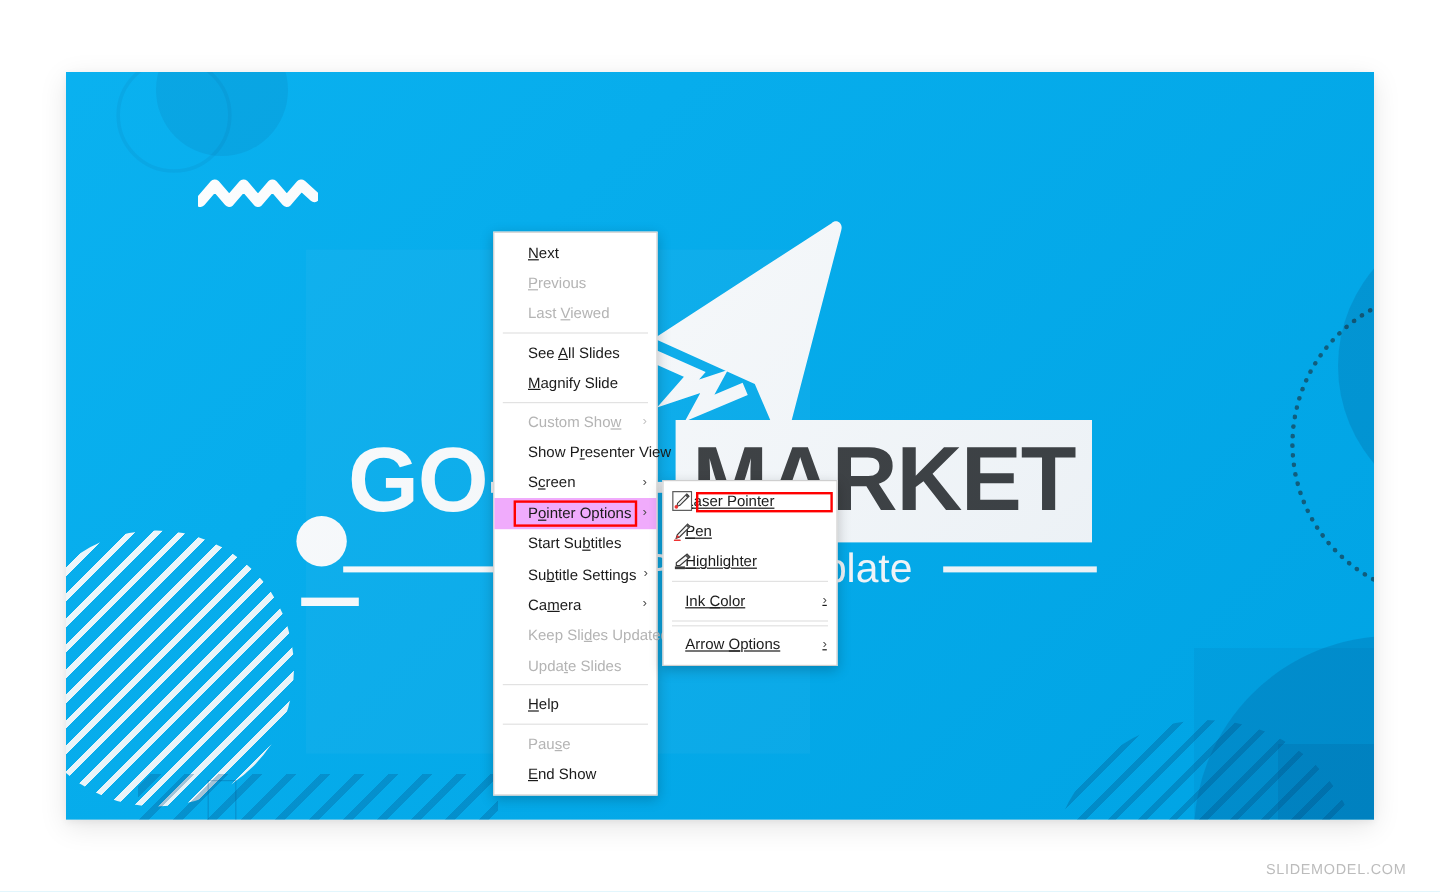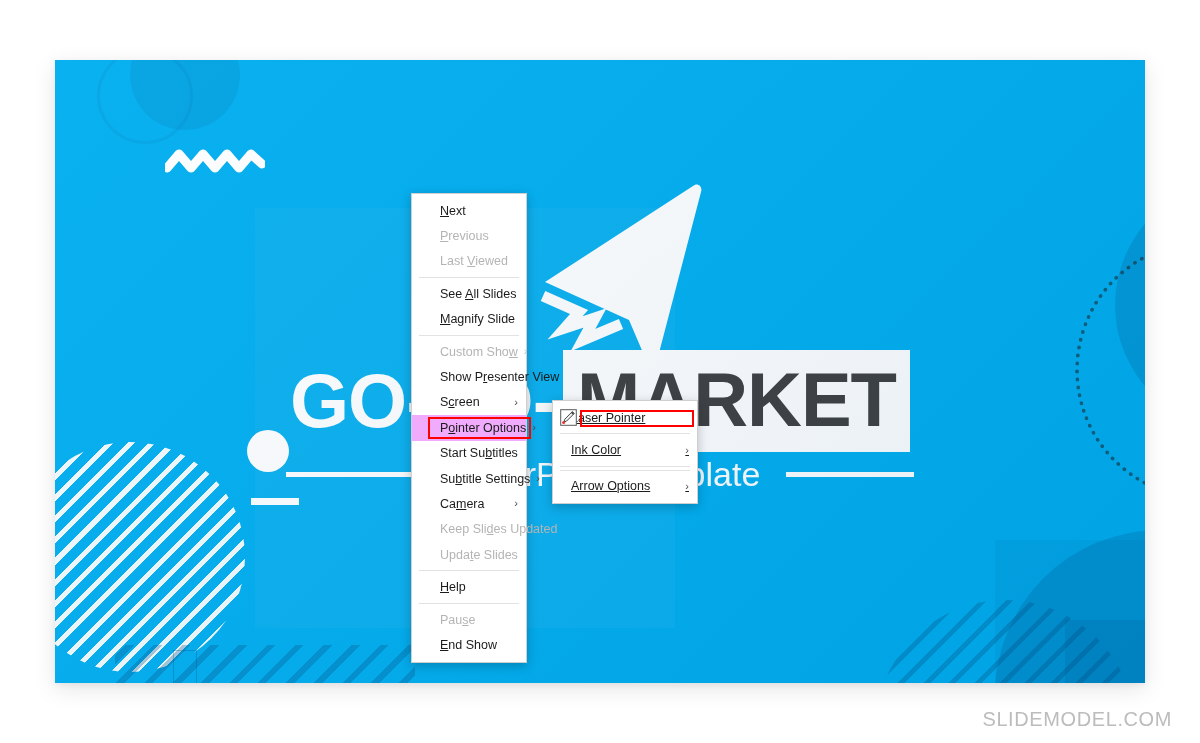--- a/index.html
+++ b/index.html
@@ -172,38 +172,38 @@
     font-size: 34px;
     color: #ffffff;
     white-space: nowrap;
   }
 
   
   #watermark {
     position: absolute;
     right: 28px; bottom: 12px;
     font-family: "Liberation Sans", sans-serif;
-    font-size: 20px;
+    font-size: 12px;
     letter-spacing: 0.6px;
     color: #bcbcbc;
   }
 
   
   .menu {
     position: absolute;
     background: #FFFFFF;
     border: 1px solid #CFCFCF;
     box-shadow: 0 3px 10px rgba(0,0,0,0.22);
     padding: 4px 0;
     font-family: "Liberation Sans", sans-serif;
     font-size: 12.5px;
     color: #1b1b1b;
     z-index: 50;
   }
-  #main-menu { left: 411px; top: 193px; width: 116px; }
+  #main-menu { left: 411px; top: 193px; width: 137px; }
   #sub-menu  { left: 552px; top: 400px; width: 146px; z-index: 60; }
 
   .mi {
     position: relative;
     display: flex;
     align-items: center;
     height: 25.4px;
     padding: 0 8px 0 8px;
     cursor: default;
     white-space: nowrap;
@@ -367,20 +367,41 @@
         <span class="icoslot">
           <svg width="17" height="17" viewBox="0 0 17 17">
             <rect x="0.7" y="0.7" width="15.6" height="15.6" fill="#fff" stroke="#5a5a5a" stroke-width="1"></rect>
             <path d="M12.3 2.6 L14.2 4.5 L6.6 12.1 L4.0 13.0 L4.7 10.3 Z" fill="#f2f2f2" stroke="#333" stroke-width="0.9"></path>
             <path d="M12.3 2.6 L14.2 4.5 L12.9 5.8 L11.0 3.9 Z" fill="#4a4a4a"></path>
             <circle cx="3.6" cy="13.4" r="1.5" fill="#E33"></circle>
           </svg>
         </span>
         <span class="lbl"><u>L</u>aser Pointer</span>
       </div>
+      <div class="mi">
+        <span class="icoslot">
+          <svg width="17" height="17" viewBox="0 0 17 17">
+            <path d="M13.0 1.8 L15.0 3.8 L6.3 12.5 L3.5 13.6 L4.4 10.6 Z" fill="#f6f6f6" stroke="#3a3a3a" stroke-width="1"></path>
+            <path d="M13.0 1.8 L15.0 3.8 L13.6 5.2 L11.6 3.2 Z" fill="#555"></path>
+            <path d="M4.4 10.6 L6.3 12.5 L3.5 13.6 Z" fill="#E33"></path>
+            <path d="M2.2 15.2 L6.6 15.2" stroke="#E33" stroke-width="1.4" stroke-linecap="round"></path>
+          </svg>
+        </span>
+        <span class="lbl"><u>P</u>en</span>
+      </div>
+      <div class="mi">
+        <span class="icoslot">
+          <svg width="17" height="17" viewBox="0 0 17 17">
+            <path d="M12.6 1.8 L15.0 4.2 L6.4 11.4 L3.6 11.4 L3.6 9.0 Z" fill="#f6f6f6" stroke="#3a3a3a" stroke-width="1"></path>
+            <path d="M12.6 1.8 L15.0 4.2 L13.4 5.6 L11.2 3.4 Z" fill="#555"></path>
+            <rect x="2.4" y="12.0" width="8.4" height="2.3" fill="#3a3a3a"></rect>
+          </svg>
+        </span>
+        <span class="lbl"><u>H</u>ighlighter</span>
+      </div>
       <div class="sep"></div>
       <div class="mi">
         <span class="lbl">Ink <u>C</u>olor</span>
         <span class="arrow">›</span>
       </div>
       <div class="sep"></div>
       <div class="sep"></div>
       <div class="mi">
         <span class="lbl">Arrow <u>O</u>ptions</span>
         <span class="arrow">›</span>

